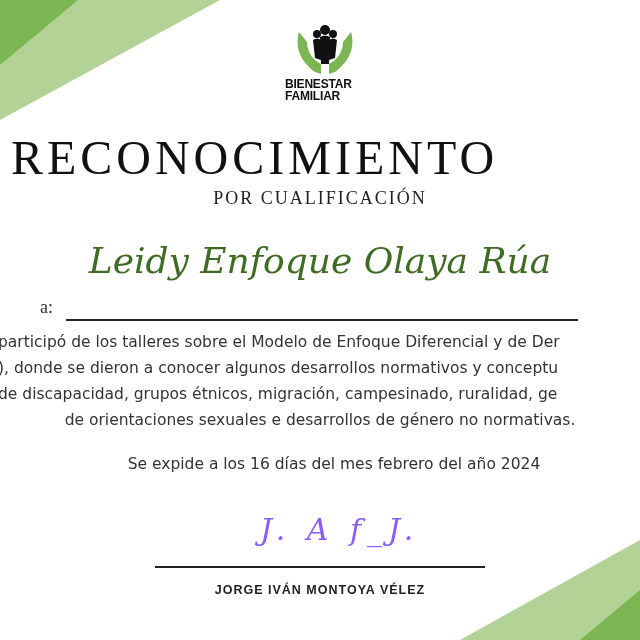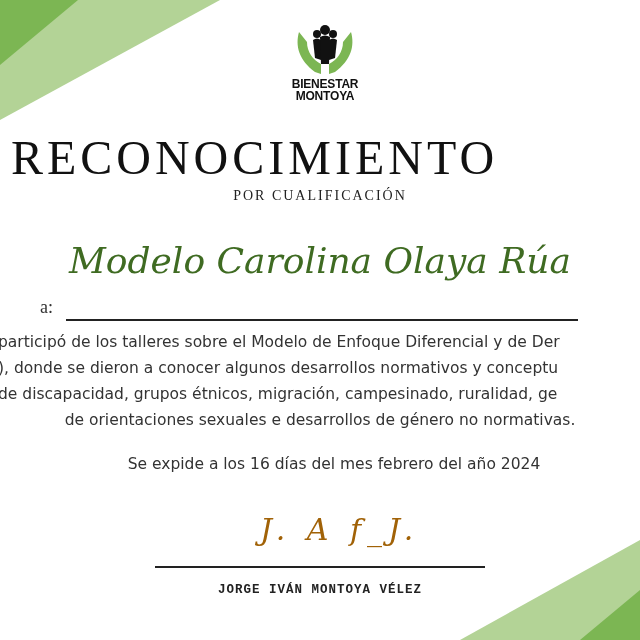--- a/index.html
+++ b/index.html
@@ -1,34 +1,34 @@
 <!DOCTYPE html>
 <html><head>
 <meta charset="utf-8">
 <style>
   html, body { margin:0; padding:0; }
   body { width:640px; height:640px; position:relative; overflow:hidden; background:#ffffff; font-family:"Liberation Serif", serif; color:#222; }
   .corner { position:absolute; left:0; top:0; width:640px; height:640px; pointer-events:none; }
-  .logo { position:absolute; left:285px; top:22px; width:80px; text-align:center; }
+  .logo { position:absolute; left:285px; top:22px; width:80px; }
   .logo svg { display:block; margin:0 auto; }
   .logo-text { font-family:"Liberation Sans", sans-serif; font-weight:bold; font-size:12px; line-height:12px; color:#111; letter-spacing:-0.2px; }
   .title { position:absolute; left:0; top:130px; width:509px; text-align:center; font-family:"Liberation Serif", serif; font-size:48px; letter-spacing:4px; color:#111; font-weight:normal; }
-  .subtitle { position:absolute; left:0; top:188px; width:640px; text-align:center; font-size:14px; letter-spacing:2px; color:#222; }
+  .subtitle { position:absolute; left:0; top:188px; width:640px; text-align:center; font-size:18px; letter-spacing:2px; color:#222; }
   .a-label { position:absolute; left:40px; top:297px; font-size:18px; color:#333; }
   .name { position:absolute; left:60px; top:240px; width:520px; text-align:center; font-family:"DejaVu Serif", serif; font-style:italic; font-size:36px; color:#3f6b22; }
   .name-line { position:absolute; left:66px; top:319px; width:512px; height:2px; background:#222; }
   .body-text { position:absolute; top:330px; font-family:"DejaVu Sans", sans-serif; font-size:15.5px; color:#333; white-space:nowrap; line-height:26px; }
   .l1 { left:-2px; top:329px; }
   .l2 { left:-2px; top:355px; }
   .l3 { left:-2px; top:381px; }
   .l4 { left:0; width:640px; text-align:center; top:407px; }
   .expide { position:absolute; left:0; width:640px; text-align:center; top:455px; font-family:"DejaVu Sans", sans-serif; font-size:15.5px; color:#333;padding-left:14px; }
-  .signature { position:absolute; left:260px; top:512px; font-family:"DejaVu Serif", serif; font-style:italic; font-size:30px; color:#a16207; letter-spacing:6px; }
+  .signature { position:absolute; left:260px; top:512px; font-family:"DejaVu Serif", serif; font-style:italic; font-size:30px; color:#8b5cf6; letter-spacing:6px; }
   .sig-line { position:absolute; left:155px; top:566px; width:330px; height:2px; background:#222; }
-  .signer { position:absolute; left:130px; width:380px; text-align:center; top:582px; font-family:Liberation Mono, monospace; font-size:12.5px; font-weight:bold; letter-spacing:1px; color:#222; line-height:17px; }
+  .signer { position:absolute; left:130px; width:380px; text-align:center; top:582px; font-family:Liberation Sans, sans-serif; font-size:12.5px; font-weight:bold; letter-spacing:1px; color:#222; line-height:17px; }
 </style>
 </head>
 <body>
 
 <svg class="corner" viewBox="0 0 640 640">
   <polygon points="0,0 220,0 0,120" fill="#b3d396"></polygon>
   <polygon points="0,0 78,0 0,65" fill="#7cb653"></polygon>
   <polygon points="640,540 640,640 460,640" fill="#b3d396"></polygon>
   <polygon points="640,590 640,640 580,640" fill="#7cb653"></polygon>
 </svg>
@@ -38,28 +38,28 @@
     <path d="M6,10 C2,24 6,38 22,50 L28,52 L28,42 C20,38 14,30 14,20 Z" fill="#7cb653"></path>
     <path d="M58,10 C62,24 58,38 42,50 L36,52 L36,42 C44,38 50,30 50,20 Z" fill="#7cb653"></path>
     <circle cx="24" cy="12" r="4" fill="#111"></circle>
     <circle cx="32" cy="8" r="5" fill="#111"></circle>
     <circle cx="40" cy="12" r="4" fill="#111"></circle>
     <path d="M20,18 Q24,15 28,18 L28,38 L22,36 Z" fill="#111"></path>
     <path d="M27,15 Q32,12 37,15 L36,42 L28,42 Z" fill="#111"></path>
     <path d="M36,18 Q40,15 44,18 L42,36 L36,38 Z" fill="#111"></path>
   </svg>
   <div class="logo-text">BIENESTAR</div>
-  <div class="logo-text">MONTOYA</div>
+  <div class="logo-text">FAMILIAR</div>
 </div>
 
 <div class="title">RECONOCIMIENTO</div>
 <div class="subtitle">POR CUALIFICACIÓN</div>
 
 <div class="a-label">a:</div>
-<div class="name">Modelo Carolina Olaya Rúa</div>
+<div class="name">Leidy Enfoque Olaya Rúa</div>
 <div class="name-line"></div>
 
 <div class="body-text l1">participó de los talleres sobre el Modelo de Enfoque Diferencial y de Der</div>
 <div class="body-text l2">), donde se dieron a conocer algunos desarrollos normativos y conceptu</div>
 <div class="body-text l3">de discapacidad, grupos étnicos,  migración, campesinado, ruralidad, ge</div>
 <div class="body-text l4">de orientaciones sexuales e desarrollos de género no normativas.</div>
 
 <div class="expide">Se expide a los 16 días del mes febrero del año 2024</div>
 
 <div class="signature">J. A f_J.</div>

